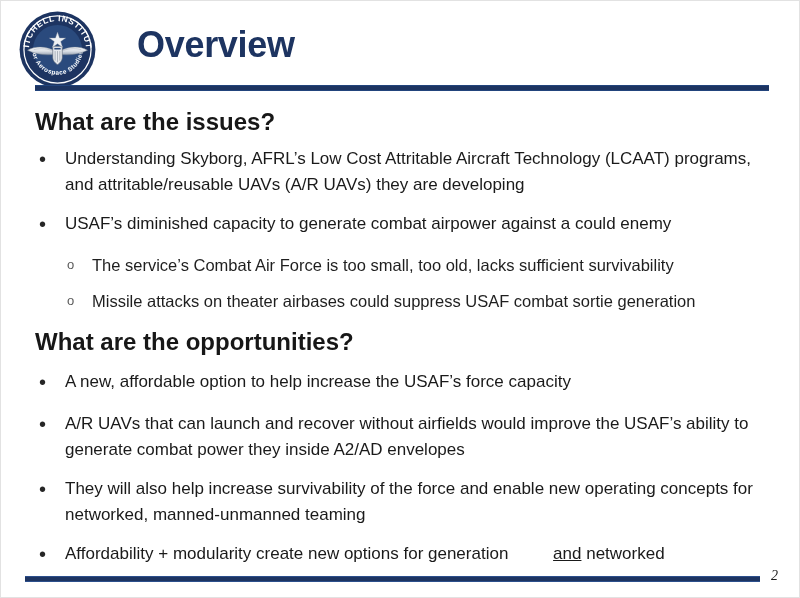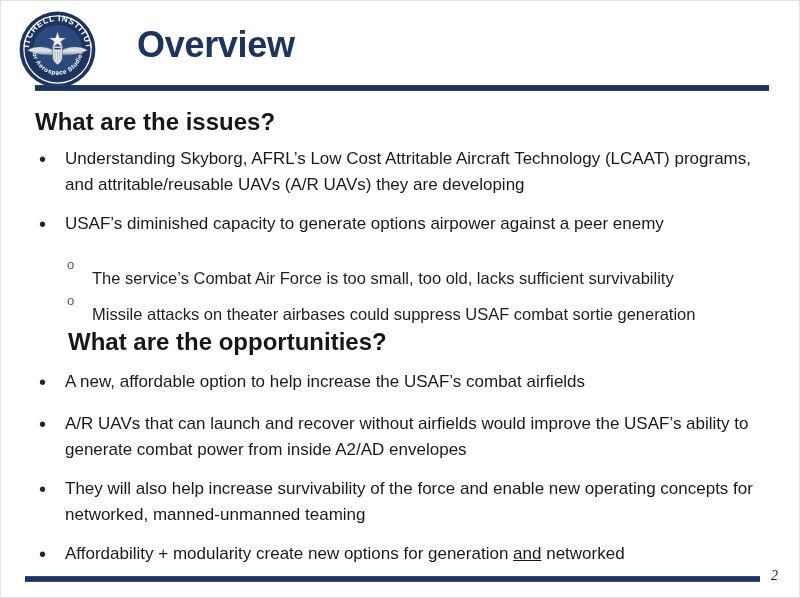--- a/index.html
+++ b/index.html
@@ -117,25 +117,25 @@
     width: 28px;
     font-size: 13px;
     line-height: 24px;
     color: #5a5a5a;
     padding-left: 3px;
   }
   .bullet-row.level2 .bullet-text {
     font-size: 16.5px;
     line-height: 24px;
     color: #1f1f1f;
-    margin-top: 13px;
   }
 
   .underline-word {
     text-decoration: underline;
+    margin-left: 40px;
   }
 
   
   .slide-footer {
     position: absolute;
     left: 0;
     top: 560px;
     width: 800px;
     height: 38px;
   }
@@ -212,43 +212,43 @@
 
     <div class="section-heading" style="top:14px;">What are the issues?</div>
 
     <div class="bullet-row" style="top:53px;">
       <span class="bullet-marker">•</span>
       <span class="bullet-text">Understanding Skyborg, AFRL’s Low Cost Attritable Aircraft Technology (LCAAT) programs, and attritable/reusable UAVs (A/R UAVs) they are developing</span>
     </div>
 
     <div class="bullet-row" style="top:118px;">
       <span class="bullet-marker">•</span>
-      <span class="bullet-text">USAF’s diminished capacity to generate options airpower against a peer enemy</span>
+      <span class="bullet-text">USAF’s diminished capacity to generate combat airpower against a could enemy</span>
     </div>
 
     <div class="bullet-row level2" style="top:160px;">
       <span class="bullet-marker">o</span>
       <span class="bullet-text">The service’s Combat Air Force is too small, too old, lacks sufficient survivability</span>
     </div>
 
     <div class="bullet-row level2" style="top:196px;">
       <span class="bullet-marker">o</span>
       <span class="bullet-text">Missile attacks on theater airbases could suppress USAF combat sortie generation</span>
     </div>
 
-    <div class="section-heading" style="top:234px;margin-left:33px;">What are the opportunities?</div>
+    <div class="section-heading" style="top:234px;">What are the opportunities?</div>
 
     <div class="bullet-row" style="top:276px;">
       <span class="bullet-marker">•</span>
-      <span class="bullet-text">A new, affordable option to help increase the USAF’s combat airfields</span>
+      <span class="bullet-text">A new, affordable option to help increase the USAF’s force capacity</span>
     </div>
 
     <div class="bullet-row" style="top:318px;">
       <span class="bullet-marker">•</span>
-      <span class="bullet-text">A/R UAVs that can launch and recover without airfields would improve the USAF’s ability to generate combat power from inside A2/AD envelopes</span>
+      <span class="bullet-text">A/R UAVs that can launch and recover without airfields would improve the USAF’s ability to generate combat power they inside A2/AD envelopes</span>
     </div>
 
     <div class="bullet-row" style="top:383px;">
       <span class="bullet-marker">•</span>
       <span class="bullet-text">They will also help increase survivability of the force and enable new operating concepts for networked, manned-unmanned teaming</span>
     </div>
 
     <div class="bullet-row" style="top:448px;">
       <span class="bullet-marker">•</span>
       <span class="bullet-text"><span>Affordability + modularity create new options for generation </span><span class="underline-word">and</span><span> networked</span></span>

